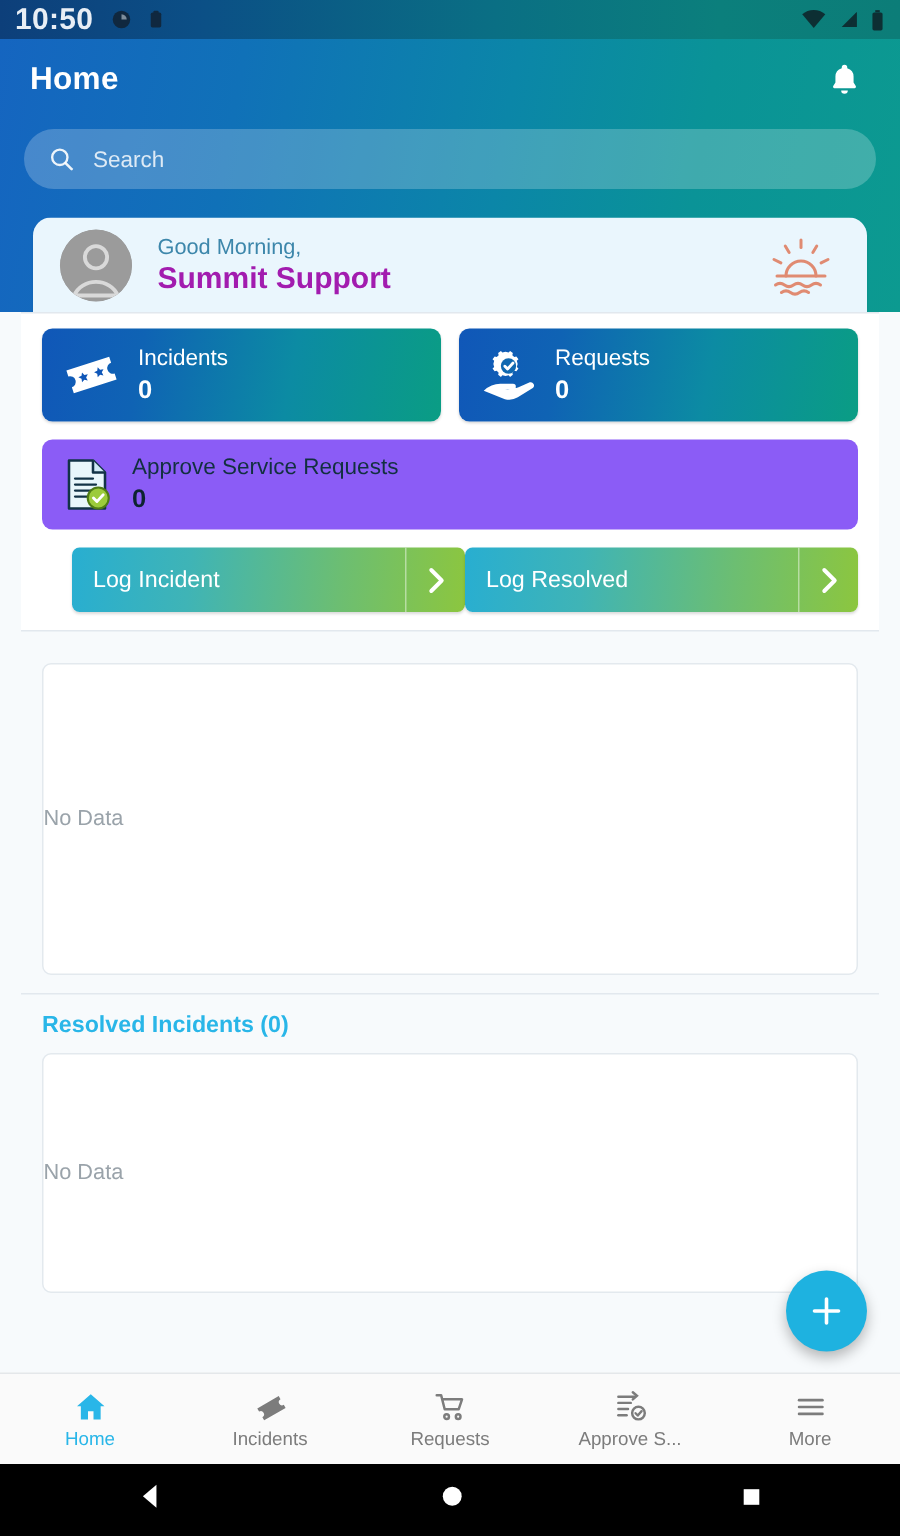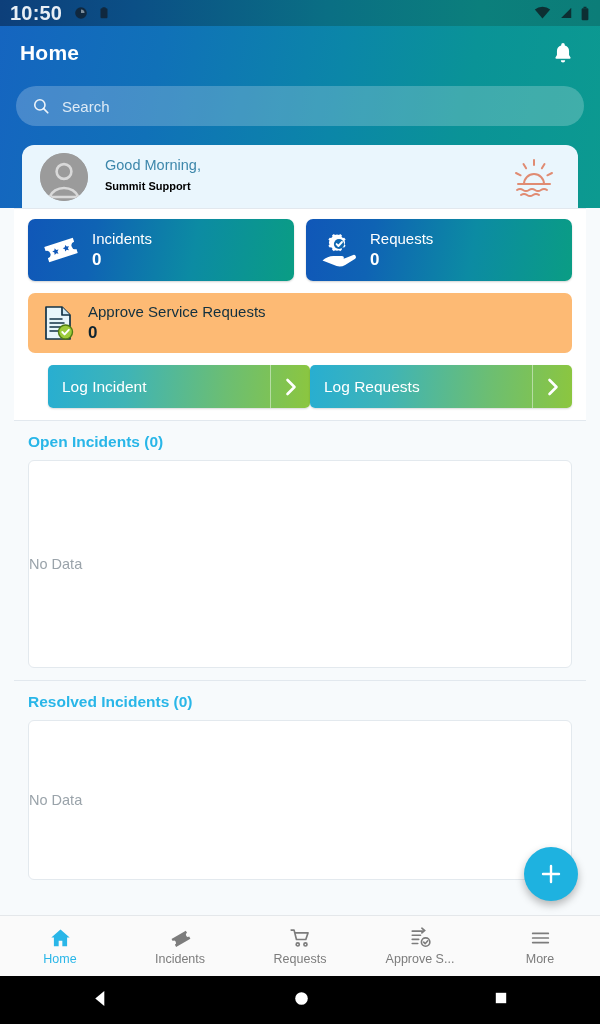--- a/index.html
+++ b/index.html
@@ -48,40 +48,40 @@
     margin:0 22px; background:#eaf6fd; border-radius:12px 12px 0 0;
     height:63px; display:flex; align-items:center; padding:0 18px;
     box-shadow:0 1px 2px rgba(0,0,0,.08);
   }
   .avatar{
     width:48px; height:48px; border-radius:50%; background:#9a9a9a;
     overflow:hidden; position:relative; flex:0 0 48px;
   }
   .greet-text{ margin-left:17px; }
   .greet-hi{ color:#3d87ab; font-size:14.5px; line-height:19px; }
-  .greet-name{ color:#000000; font-size:11px; font-weight:700; line-height:22px; }
+  .greet-name{ color:#a21caf; font-size:20px; font-weight:700; line-height:22px; }
   .sun-wrap{ margin-left:auto; width:52px; height:42px; }
 
   .panel{
     background:#ffffff; margin:0 14px; padding:10px 14px 0 14px;
     border-top:1px solid #e2e8ee;
   }
   .stat-row{ display:flex; gap:12px; }
   .stat-card{
     flex:1; height:62px; border-radius:7px; display:flex; align-items:center;
     padding:0 8px 0 14px; gap:12px;
     background:linear-gradient(100deg,#1057b8 0%, #0f63b4 25%, #0c8ba3 62%, #0a9d84 100%);
     box-shadow:0 1px 2px rgba(0,0,0,.18);
   }
   .stat-txt{ display:flex; flex-direction:column; }
   .stat-label{ color:#ffffff; font-size:15px; line-height:20px; }
   .stat-val{ color:#ffffff; font-size:17px; font-weight:700; line-height:22px; }
 
   .approve-card{
-    margin-top:12px; height:60px; border-radius:7px; background:#fdba74;
+    margin-top:12px; height:60px; border-radius:7px; background:#8b5cf6;
     display:flex; align-items:center; padding:0 14px; gap:12px;
   }
   .approve-label{ color:#12303f; font-size:15px; line-height:20px; }
   .approve-val{ color:#0d2330; font-size:17px; font-weight:700; line-height:22px; }
 
   .log-row{ display:flex; margin-top:12px; padding-bottom:12px;padding-left:20px; }
   .log-btn{
     flex:1; height:43px; border-radius:5px; display:flex; align-items:center;
     background:linear-gradient(95deg,#28aed1 0%, #3fb4b6 30%, #6cbe72 68%, #8cc63f 100%);
     overflow:hidden; box-shadow:0 1px 2px rgba(0,0,0,.15);
@@ -264,32 +264,31 @@
       <div class="log-row">
         <div class="log-btn">
           <span class="log-label">Log Incident</span>
           <span class="log-arrow">
             <svg width="14" height="20" viewBox="0 0 14 20">
               <path d="M3.5 3 L10.5 10 L3.5 17" fill="none" stroke="#ffffff" stroke-width="2.6" stroke-linecap="round" stroke-linejoin="round"></path>
             </svg>
           </span>
         </div>
         <div class="log-btn">
-          <span class="log-label">Log Requests</span>
+          <span class="log-label">Log Resolved</span>
           <span class="log-arrow">
             <svg width="14" height="20" viewBox="0 0 14 20">
               <path d="M3.5 3 L10.5 10 L3.5 17" fill="none" stroke="#ffffff" stroke-width="2.6" stroke-linecap="round" stroke-linejoin="round"></path>
             </svg>
           </span>
         </div>
       </div>
     </div>
 
     <div class="section">
-      <div class="section-title">Open Incidents (0)</div>
       <div class="nodata-box tall">
         <span class="nodata-txt">No Data</span>
       </div>
     </div>
     <div class="sec-gap"></div>
 
     <div class="section">
       <div class="section-title">Resolved Incidents (0)</div>
       <div class="nodata-box tall2">
         <span class="nodata-txt">No Data</span>

